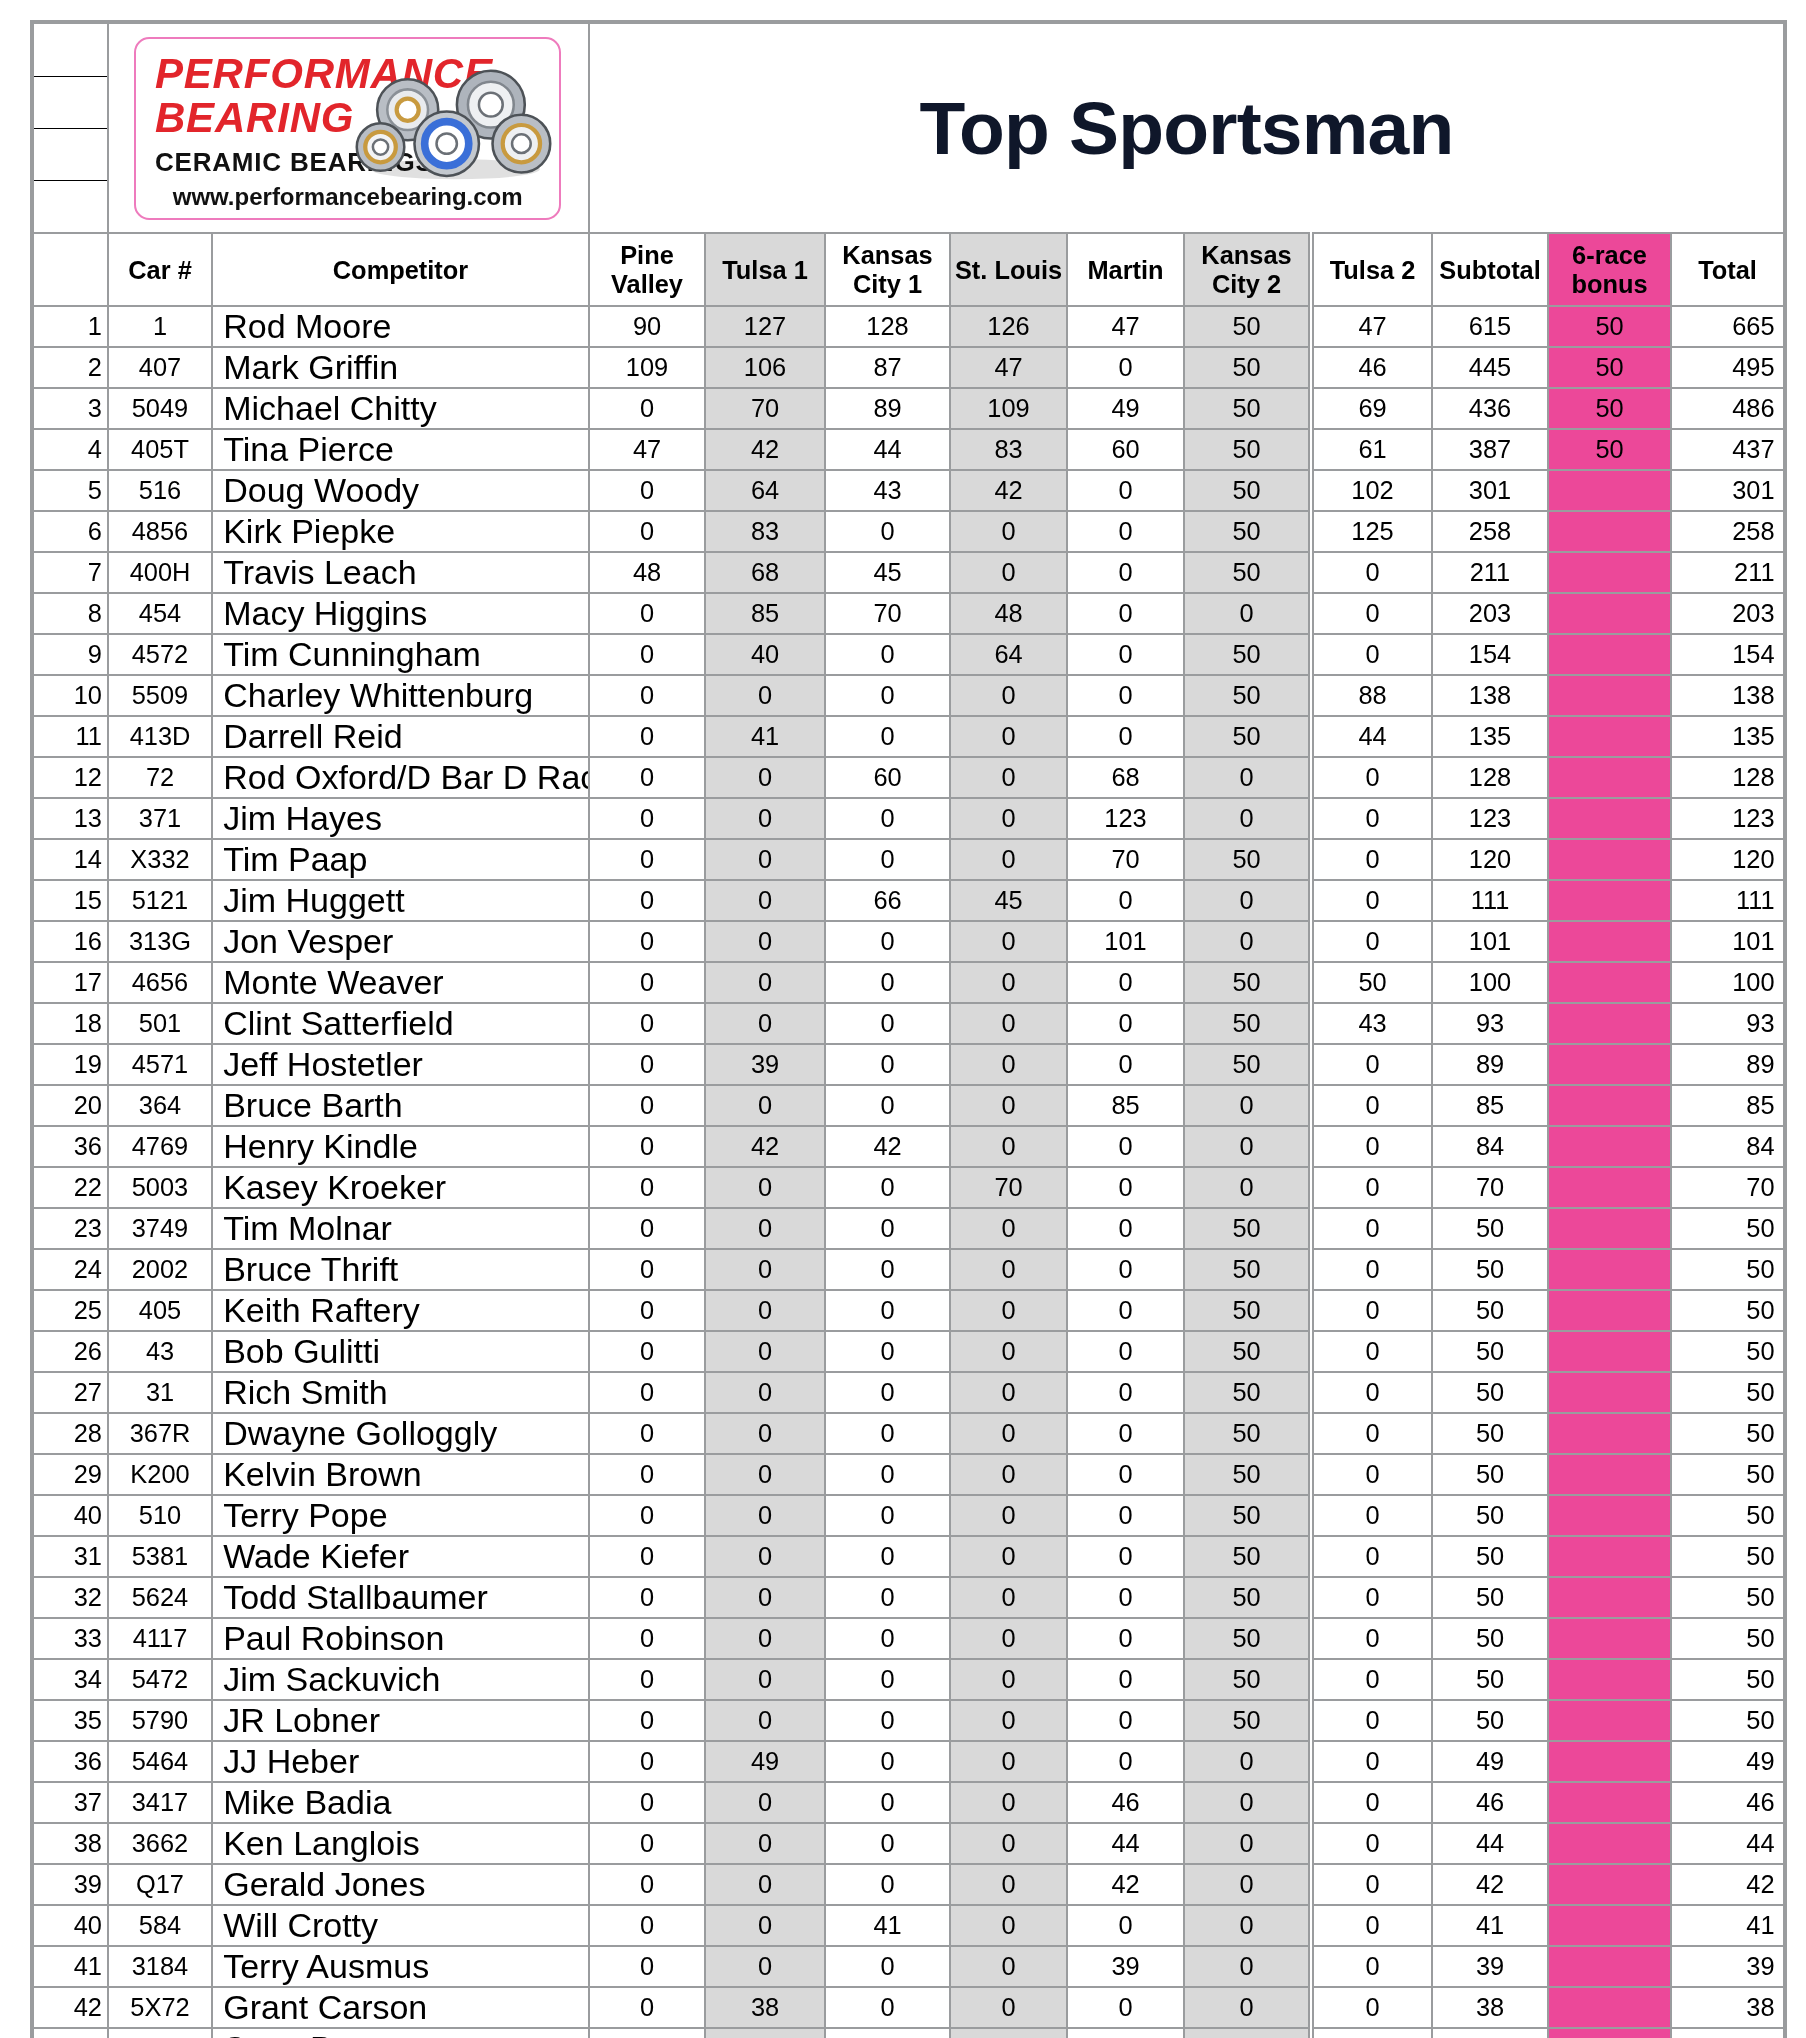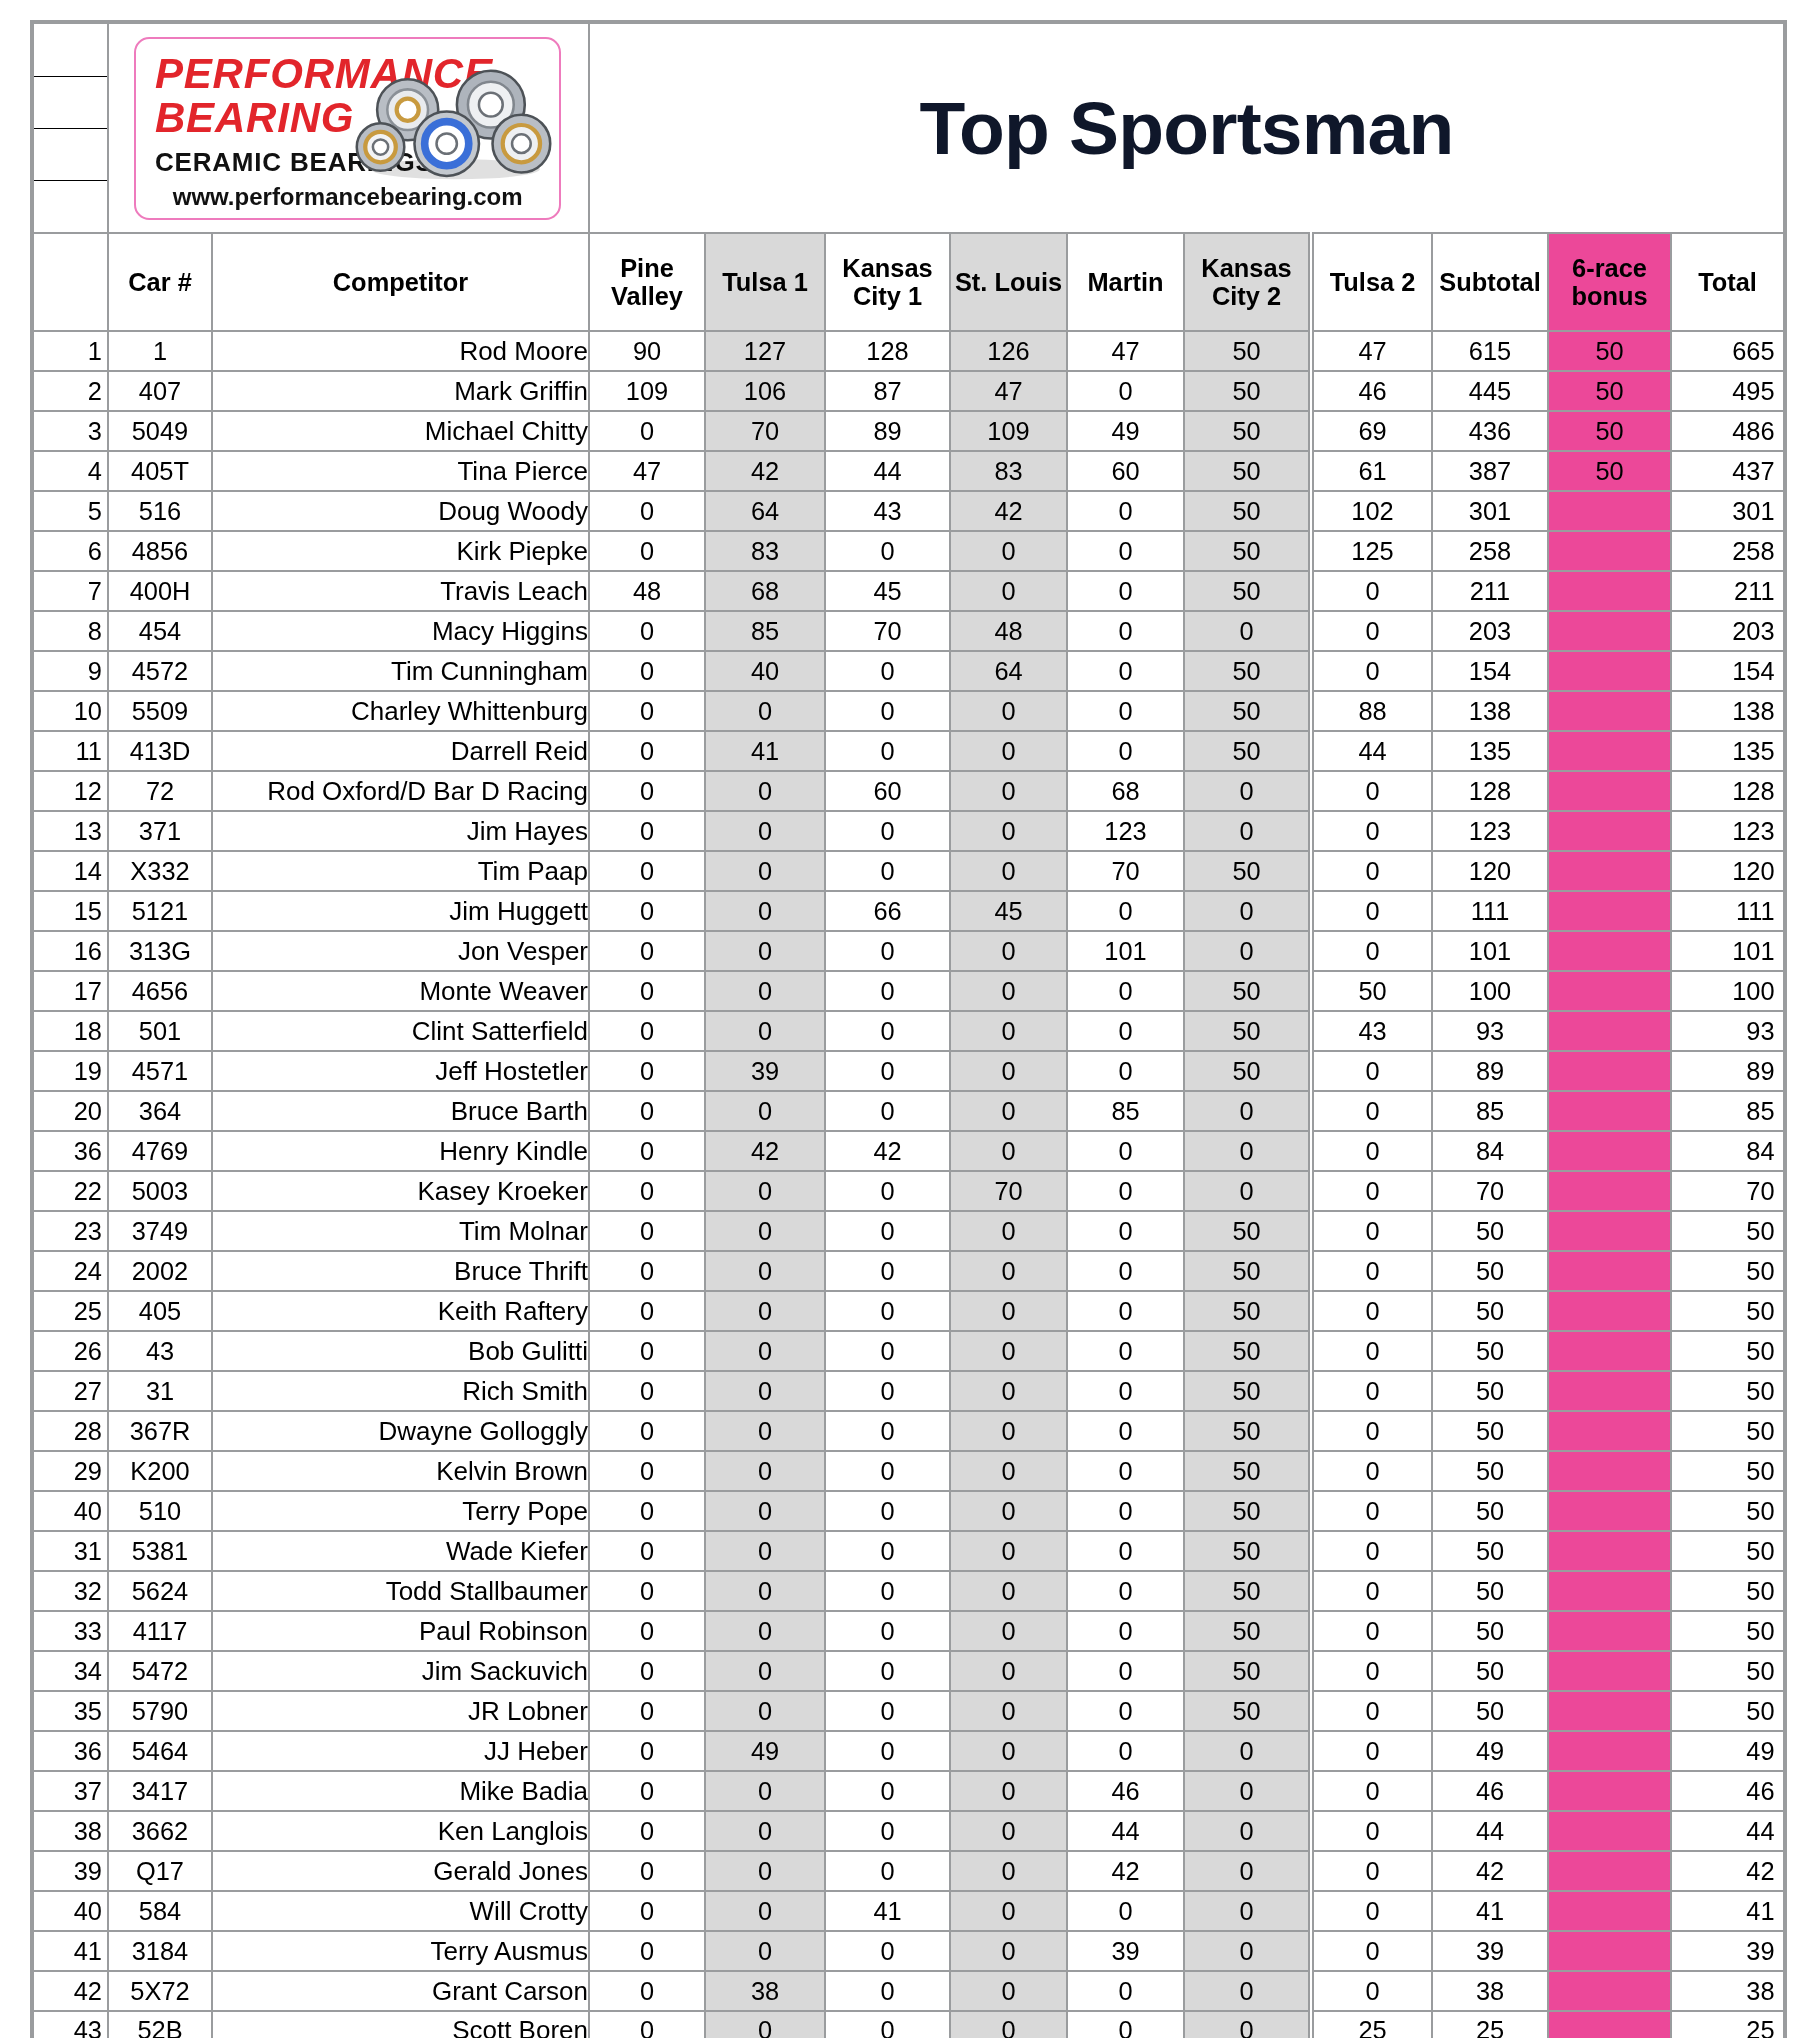--- a/index.html
+++ b/index.html
@@ -21,21 +21,21 @@
     border:2.5px solid #9a9c9e;
     padding:0;
     font-size:25.4px;
     color:#000;
     vertical-align:middle;
     white-space:nowrap;
     overflow:hidden;
     background:#fff;
   }
   tr.toprow{height:208px;}
-  tr.headrow{height:98px;}
+  tr.headrow{height:73px;}
   tr.datarow{height:40px;}
 
   
   td.corner{padding:0;}
   .corner-inner{display:flex;flex-direction:column;height:208px;}
   .corner-inner .mini{flex:1;border-bottom:1.7px solid #000;}
   .corner-inner .mini:last-child{border-bottom:none;}
 
   
   td.logo-cell{position:relative;}
@@ -58,21 +58,21 @@
   tr.headrow th{font-weight:bold;text-align:center;white-space:pre-line;line-height:1.12;font-size:25.4px;}
 
   
   .c-gray{background:#d9d9d9;}
   .c-green{background:#ec4899;}
   .dbl{border-left-width:6px;border-left-style:double;}
 
   
   td.rank{text-align:right;padding-right:5.1px;}
   td.car{text-align:center;}
-  td.name{text-align:right;padding-left:10.2px;font-size:26px;}
+  td.name{text-align:left;padding-left:10.2px;font-size:34px;}
   td.val,td.sub,td.bonus{text-align:center;}
   td.total{text-align:right;padding-right:8.5px;}
 </style>
 </head>
 <body>
 
 <div class="sheet">
   <table>
     <colgroup>
       <col style="width:76px">

